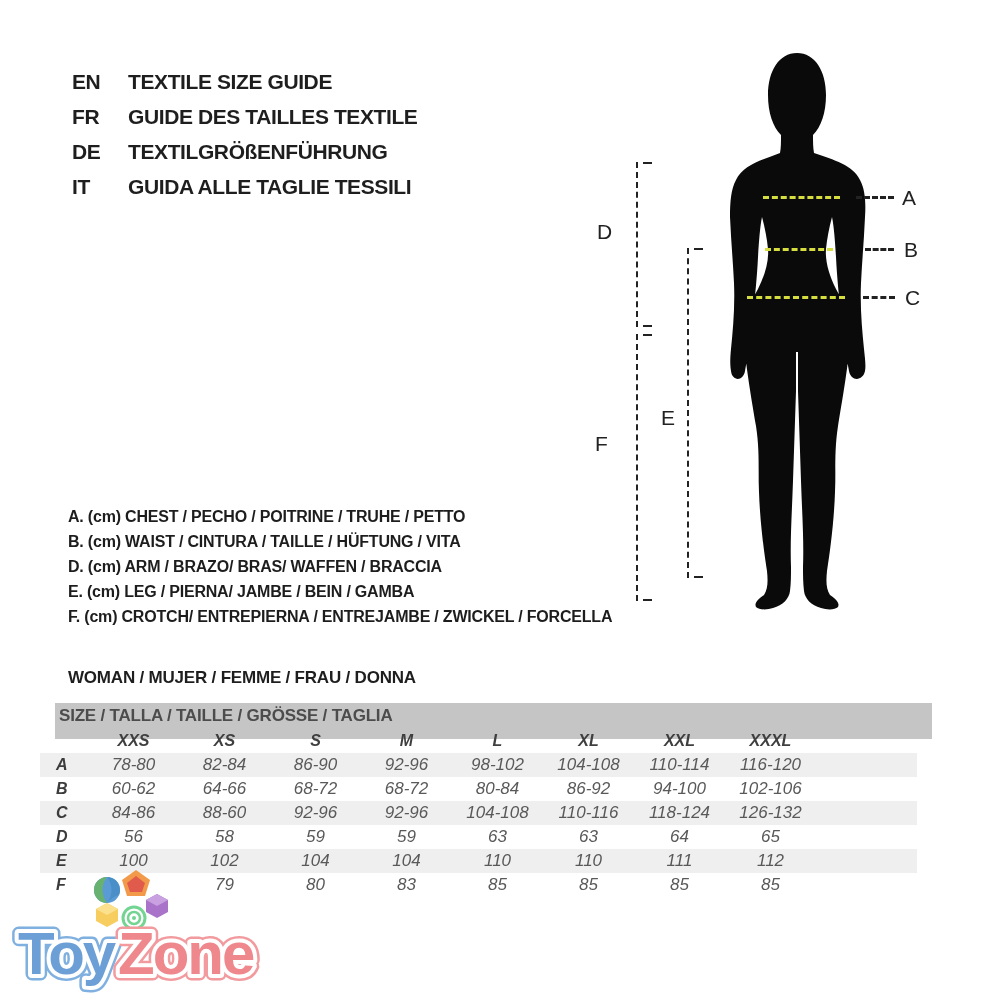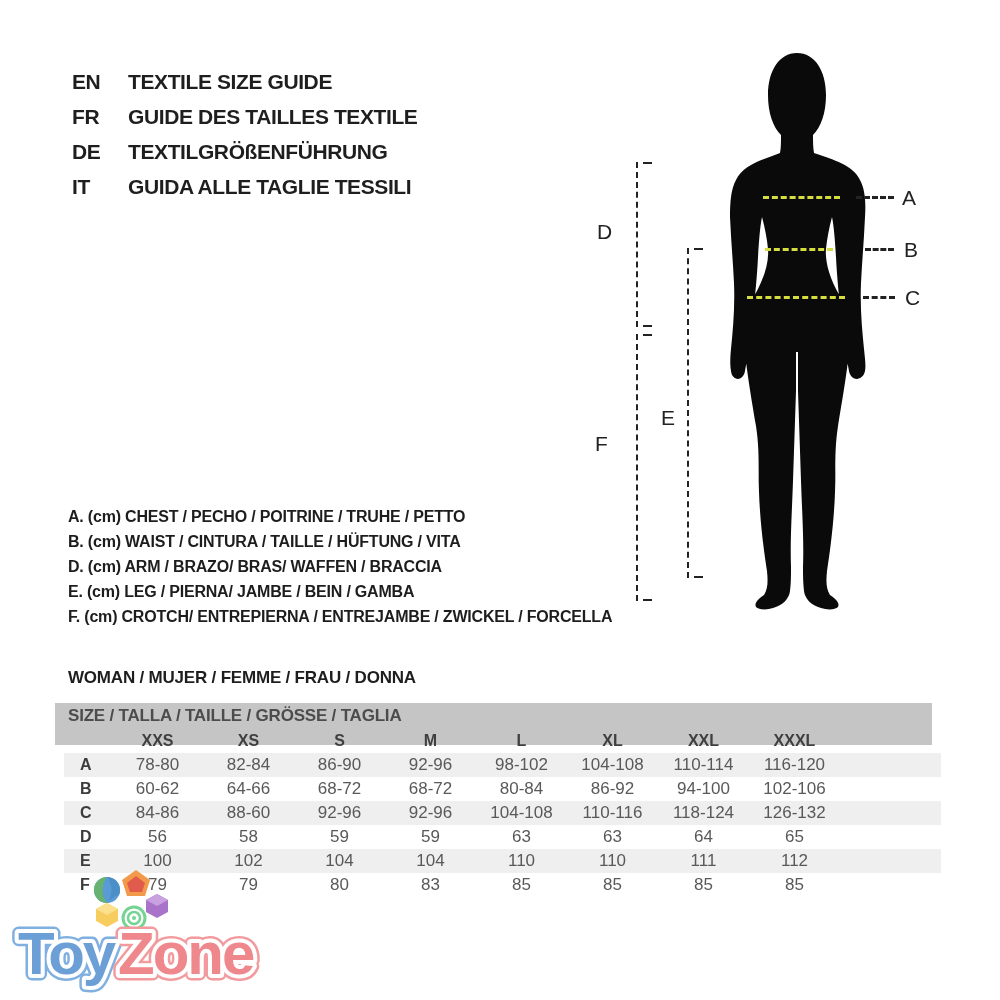--- a/index.html
+++ b/index.html
@@ -16,23 +16,23 @@
   .dash-y{position:absolute;height:0;border-top:3px dashed #d6de3f;}
   .dash-k{position:absolute;height:0;border-top:3px dashed #222;}
   .vline{position:absolute;width:0;border-left:2px dashed #222;}
   .tick{position:absolute;width:9px;height:2px;background:#222;}
   .marker{position:absolute;font-size:21px;font-weight:400;color:#222;}
   
   .legend{position:absolute;left:68px;top:504px;}
   .legend-line{height:25px;line-height:25px;font-size:16px;font-weight:700;letter-spacing:-0.2px;color:#1d1d1d;}
   .gender{position:absolute;left:68px;top:668px;font-size:17px;font-weight:700;letter-spacing:-0.2px;}
   
-  .size-bar{position:absolute;left:55px;top:703px;width:877px;height:42px;background:#c5c5c5;
-    font-size:17px;font-weight:700;color:#4c4c4c;line-height:25px;padding-left:13px;box-sizing:border-box;letter-spacing:-0.2px;}
-  .size-table{position:absolute;left:64px;top:729px;width:877px;}
+  .size-bar{position:absolute;left:55px;top:703px;width:877px;height:36px;background:#c5c5c5;
+    font-size:17px;font-weight:700;color:#4c4c4c;line-height:25px;padding-left:4px;box-sizing:border-box;letter-spacing:-0.2px;}
+  .size-table{position:absolute;left:40px;top:729px;width:877px;font-style:italic;}
   .trow{display:grid;grid-template-columns:48px repeat(8,91px) 1fr;height:24px;align-items:center;}
   .trow.stripe{background:#efefef;}
   .rlabel{padding-left:16px;font-size:16px;font-weight:700;color:#3c3c3c;}
   .ch{text-align:center;font-size:16px;font-weight:700;color:#3f3f3f;}
   .val{text-align:center;font-size:17px;font-weight:400;color:#595959;}
   
   .logo-shapes{position:absolute;left:88px;top:862px;width:90px;height:80px;}
   .logo-text{position:absolute;left:12px;top:908px;width:300px;height:90px;}
   .logo-text text{font-family:"Liberation Sans",sans-serif;font-weight:700;font-size:60px;letter-spacing:-2px;}
   .stroke-outer-blue{fill:none;stroke:#7fb0e0;stroke-width:13;stroke-linejoin:round;}

